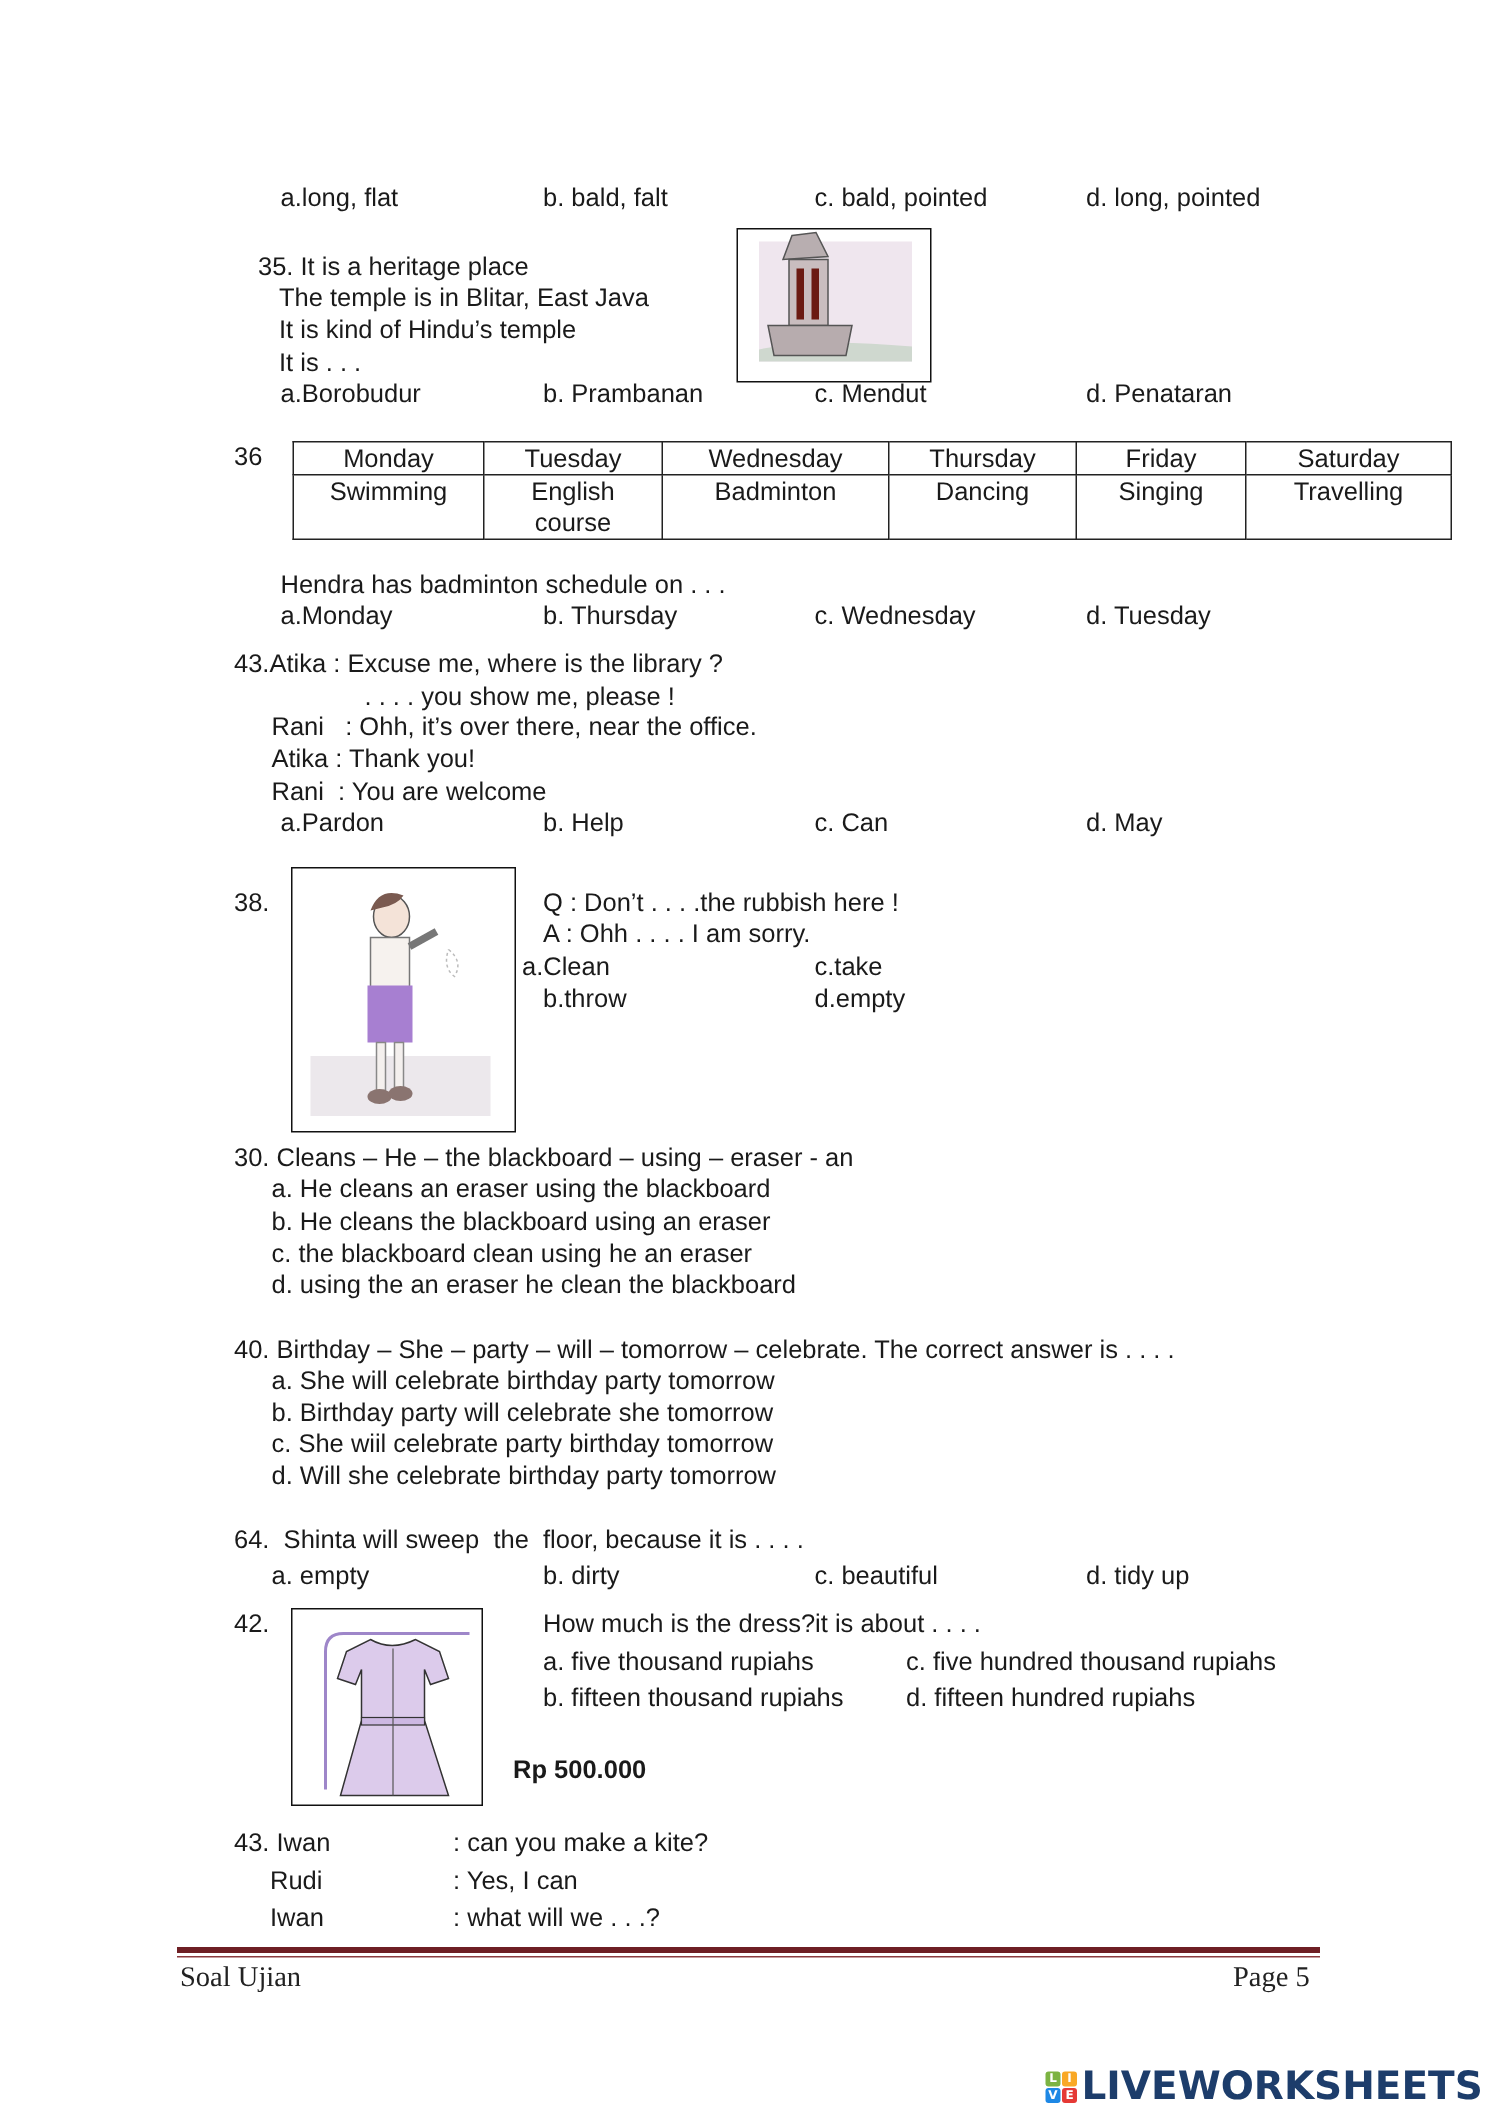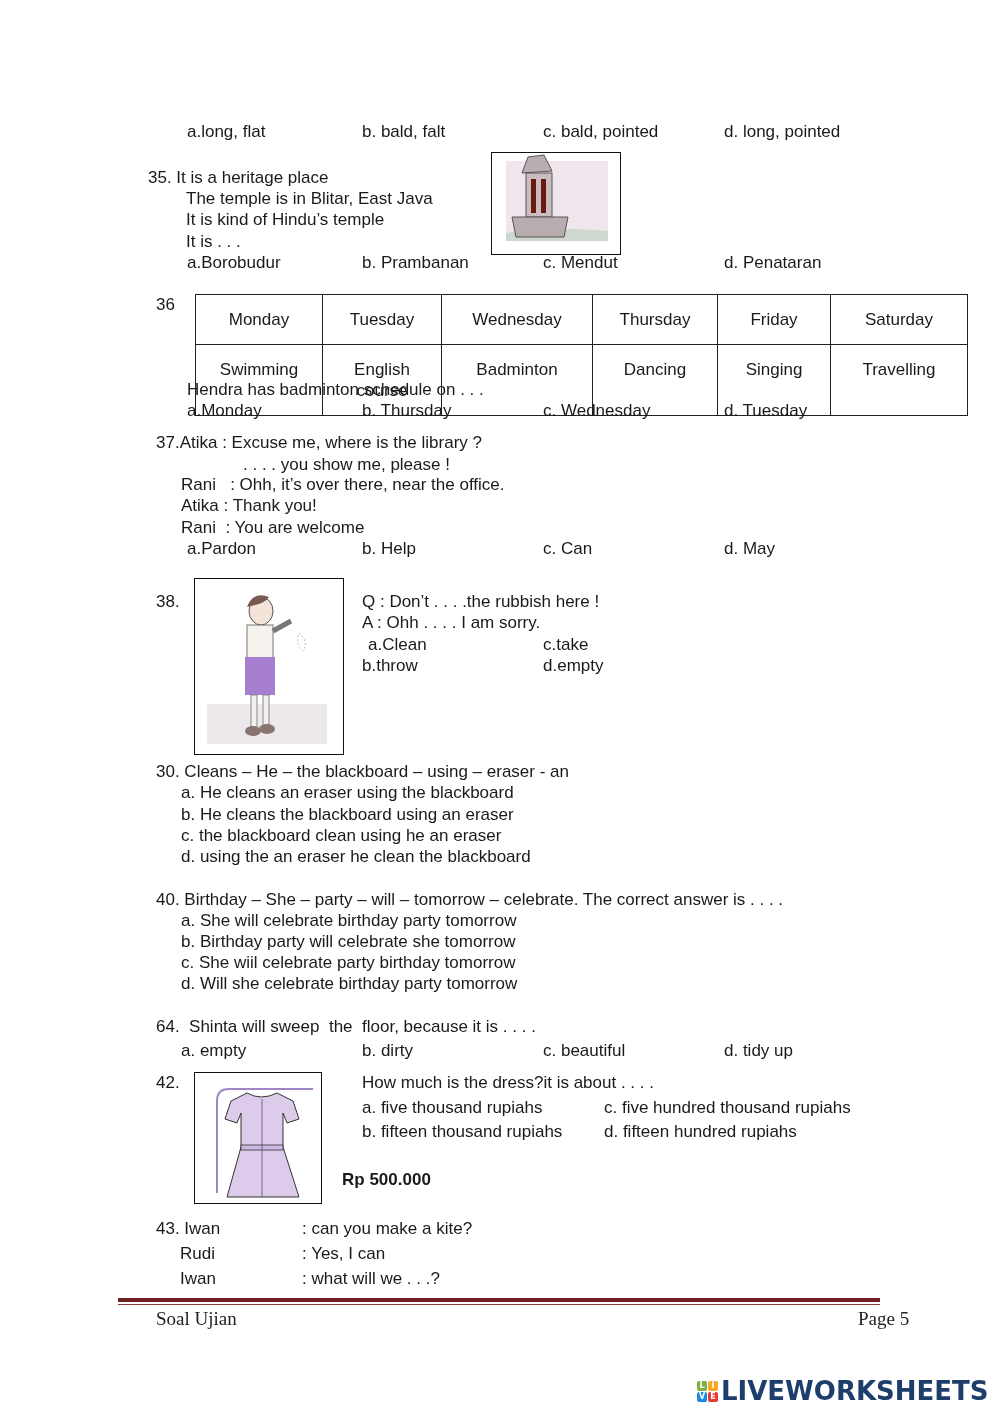--- a/index.html
+++ b/index.html
@@ -2,44 +2,44 @@
 <html><head>
 <meta charset="utf-8">
 <style>
   html, body { margin:0; padding:0; background:#ffffff; }
   body { width:1000px; height:1413px; position:relative; overflow:hidden;
          font-family:"Liberation Sans", sans-serif; color:#1a1a1a; font-size:17px; }
   .abs { position:absolute; white-space:nowrap; line-height:20px; }
   .img-box { position:absolute; border:1.5px solid #111; background:#fff; box-sizing:border-box; }
   table.sched { position:absolute; left:195px; top:294px; width:773px; border-collapse:collapse; }
   table.sched td { border:1px solid #222; text-align:center; vertical-align:top;
-                   font-size:17px; line-height:21px; padding:14px 4px; }
+                   font-size:17px; line-height:21px; padding:0 4px; }
   table.sched tr.hdr td { height:21px; }
   table.sched tr.row td { height:42px; }
   .footer-bar { position:absolute; left:118px; width:762px; top:1298px; height:4px; background:#6e1f24; }
   .footer-thin { position:absolute; left:118px; width:762px; top:1304px; height:1px; background:#8b3a3e; }
-  .footer-text { position:absolute; top:1308px; font-family:"Liberation Serif", serif; font-size:19px; color:#222;margin-left:36px; }
+  .footer-text { position:absolute; top:1308px; font-family:"Liberation Serif", serif; font-size:19px; color:#222; }
   .brand { position:absolute; left:697px; top:1376px; display:flex; align-items:center; }
   .brand-tiles { display:grid; grid-template-columns:10px 10px; grid-template-rows:10px 10px; gap:1px; margin-right:3px; }
   .brand-tiles span { font:bold 8px "DejaVu Sans", sans-serif; color:#fff; display:flex; align-items:center; justify-content:center; border-radius:2px; }
   .brand-word { font:bold 26px "DejaVu Sans", sans-serif; color:#1d3d6b; letter-spacing:0px;text-align:right; }
   .price { font-weight:bold; }
 </style>
 </head>
 <body>
 
 <div>
   <span class="abs" style="left:187px;top:122px">a.long, flat</span>
   <span class="abs" style="left:362px;top:122px">b. bald, falt</span>
   <span class="abs" style="left:543px;top:122px">c. bald, pointed</span>
   <span class="abs" style="left:724px;top:122px">d. long, pointed</span>
 </div>
 
 <div>
-  <span class="abs" style="left:148px;top:168px">35. It is a heritage place</span>
+  <span class="abs" style="left:172px;top:168px">35. It is a heritage place</span>
   <span class="abs" style="left:186px;top:189px">The temple is in Blitar, East Java</span>
   <span class="abs" style="left:186px;top:210px">It is kind of Hindu’s temple</span>
   <span class="abs" style="left:186px;top:232px">It is . . .</span>
   <div class="img-box" style="left:491px;top:152px;width:130px;height:103px">
     <svg width="127" height="100" viewBox="0 0 127 100">
       <rect x="14" y="8" width="102" height="80" fill="#efe6ee"></rect>
       <path d="M14 80 Q50 72 116 78 L116 88 L14 88 Z" fill="#cfd8cf"></path>
       <polygon points="36,4 52,2 60,18 30,20" fill="#b8aeb0" stroke="#555" stroke-width="1"></polygon>
       <rect x="34" y="20" width="26" height="44" fill="#c9bdbf" stroke="#555" stroke-width="1"></rect>
       <rect x="39" y="26" width="5" height="34" fill="#6b1a12"></rect>
@@ -76,21 +76,21 @@
   </tbody>
     </table>
   <span class="abs" style="left:187px;top:380px">Hendra has badminton schedule on . . .</span>
   <span class="abs" style="left:187px;top:401px">a.Monday</span>
   <span class="abs" style="left:362px;top:401px">b. Thursday</span>
   <span class="abs" style="left:543px;top:401px">c. Wednesday</span>
   <span class="abs" style="left:724px;top:401px">d. Tuesday</span>
 </div>
 
 <div>
-  <span class="abs" style="left:156px;top:433px">37.Atika : Excuse me, where is the library ?</span>
+  <span class="abs" style="left:156px;top:433px">43.Atika : Excuse me, where is the library ?</span>
   <span class="abs" style="left:243px;top:455px">. . . . you show me, please !</span>
   <span class="abs" style="left:181px;top:475px;white-space:pre">Rani   : Ohh, it’s over there, near the office.</span>
   <span class="abs" style="left:181px;top:496px">Atika : Thank you!</span>
   <span class="abs" style="left:181px;top:518px;white-space:pre">Rani  : You are welcome</span>
   <span class="abs" style="left:187px;top:539px">a.Pardon</span>
   <span class="abs" style="left:362px;top:539px">b. Help</span>
   <span class="abs" style="left:543px;top:539px">c. Can</span>
   <span class="abs" style="left:724px;top:539px">d. May</span>
 </div>
 
@@ -106,21 +106,21 @@
       <rect x="50" y="78" width="30" height="38" fill="#a77fd1"></rect>
       <rect x="56" y="116" width="6" height="32" fill="#f4f0ee" stroke="#888"></rect>
       <rect x="68" y="116" width="6" height="32" fill="#f4f0ee" stroke="#888"></rect>
       <ellipse cx="58" cy="152" rx="8" ry="5" fill="#8a7470"></ellipse>
       <ellipse cx="72" cy="150" rx="8" ry="5" fill="#8a7470"></ellipse>
       <path d="M104 54 Q114 62 108 72 Q100 66 104 54" fill="none" stroke="#bbb" stroke-dasharray="2,2"></path>
     </svg>
   </div>
   <span class="abs" style="left:362px;top:592px">Q : Don’t . . . .the rubbish here !</span>
   <span class="abs" style="left:362px;top:613px">A : Ohh . . . . I am sorry.</span>
-  <span class="abs" style="left:368px;top:635px">a.Clean</span>
+  <span class="abs" style="left:348px;top:635px">a.Clean</span>
   <span class="abs" style="left:543px;top:635px">c.take</span>
   <span class="abs" style="left:362px;top:656px">b.throw</span>
   <span class="abs" style="left:543px;top:656px">d.empty</span>
 </div>
 
 <div>
   <span class="abs" style="left:156px;top:762px">30. Cleans – He – the blackboard – using – eraser - an</span>
   <span class="abs" style="left:181px;top:783px">a. He cleans an eraser using the blackboard</span>
   <span class="abs" style="left:181px;top:805px">b. He cleans the blackboard using an eraser</span>
   <span class="abs" style="left:181px;top:826px">c. the blackboard clean using he an eraser</span>

